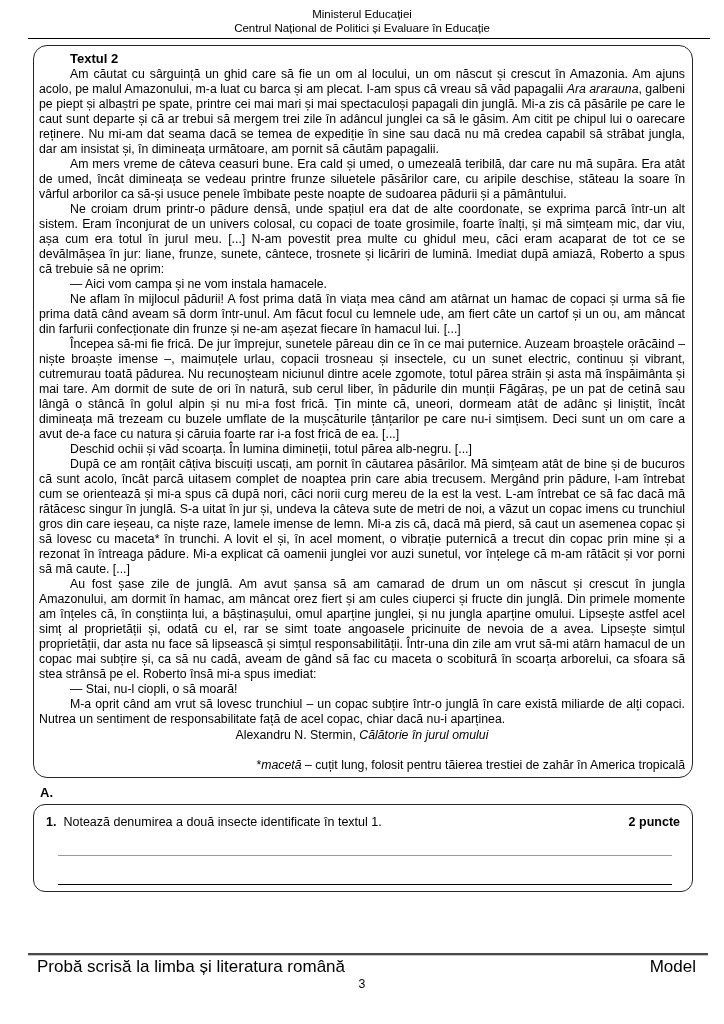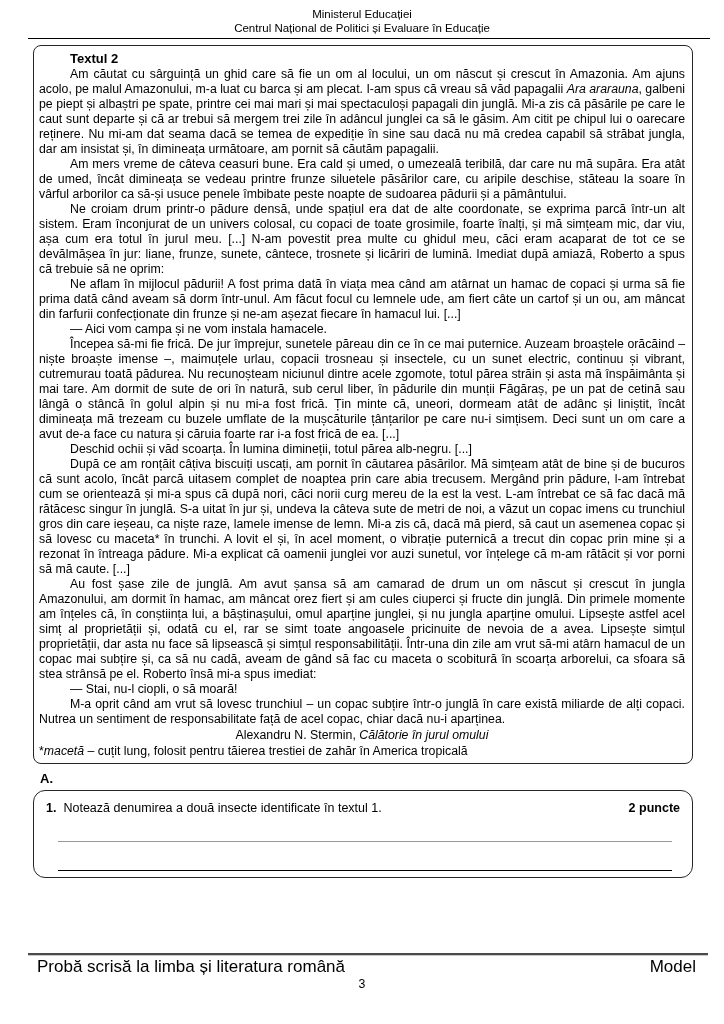--- a/index.html
+++ b/index.html
@@ -12,31 +12,31 @@
     font-family: "Liberation Sans", sans-serif;
     box-sizing: border-box;
     overflow: hidden;
   }
   .hdr { text-align: center; font-size: 11.5px; line-height: 14px; padding-top: 7px; }
   .hdr-rule { border: 0; border-top: 1.4px solid #000; margin: 3px 14px 0 28px; }
 
   .tbox {
     margin: 6px 31px 0 33px;
     border: 1.7px solid #262626;
-    border-radius: 8px;
+    border-radius: 14px;
     padding: 5px 7px 4px 5px;
     font-size: 12.3px;
     line-height: 15px;
     text-align: justify;
   }
   .tbox .title { font-weight: bold; font-size: 13px; line-height: 16px; margin-left: 31px; text-align: left; }
   .tbox p { margin: 0; text-indent: 31px; }
   .tbox p.subtitle { font-style: italic; text-align: left; }
   .tbox p.attr-line { text-align: center; text-indent: 0; margin-top: 1px; }
-  .tbox p.footnote { text-indent: 0; text-align: left; margin-top: 1px; }
+  .tbox p.footnote { text-indent: 0; text-align: right; margin-top: 15px; }
   .it { font-style: italic; }
 
   .section-label { font-weight: bold; font-size: 13px; margin: 7px 0 0 40px; line-height: 15px; }
 
   .qbox {
     margin: 4px 31px 0 33px;
     border: 1.7px solid #262626;
     border-radius: 12px;
     height: 88px;
     box-sizing: border-box;
@@ -65,22 +65,22 @@
     <div>Ministerul Educației</div>
     <div>Centrul Național de Politici și Evaluare în Educație</div>
   </div>
   <hr class="hdr-rule">
 
   <section class="tbox">
     <div class="title">Textul 2</div>
     <p><span>Am căutat cu sârguință un ghid care să fie un om al locului, un om născut și crescut în Amazonia. Am ajuns acolo, pe malul Amazonului, m-a luat cu barca și am plecat. I-am spus că vreau să văd papagalii </span><span class="it">Ara ararauna</span><span>, galbeni pe piept și albaștri pe spate, printre cei mai mari și mai spectaculoși papagali din junglă. Mi-a zis că păsările pe care le caut sunt departe și că ar trebui să mergem trei zile în adâncul junglei ca să le găsim. Am citit pe chipul lui o oarecare reținere. Nu mi-am dat seama dacă se temea de expediție în sine sau dacă nu mă credea capabil să străbat jungla, dar am insistat și, în dimineața următoare, am pornit să căutăm papagalii.</span></p>
     <p>Am mers vreme de câteva ceasuri bune. Era cald și umed, o umezeală teribilă, dar care nu mă supăra. Era atât de umed, încât dimineața se vedeau printre frunze siluetele păsărilor care, cu aripile deschise, stăteau la soare în vârful arborilor ca să-și usuce penele îmbibate peste noapte de sudoarea pădurii și a pământului.</p>
     <p>Ne croiam drum printr-o pădure densă, unde spațiul era dat de alte coordonate, se exprima parcă într-un alt sistem. Eram înconjurat de un univers colosal, cu copaci de toate grosimile, foarte înalți, și mă simțeam mic, dar viu, așa cum era totul în jurul meu. [...] N-am povestit prea multe cu ghidul meu, căci eram acaparat de tot ce se devălmășea în jur: liane, frunze, sunete, cântece, trosnete și licăriri de lumină. Imediat după amiază, Roberto a spus că trebuie să ne oprim:</p>
+    <p>— Aici vom campa și ne vom instala hamacele.</p>
     <p>Ne aflam în mijlocul pădurii! A fost prima dată în viața mea când am atârnat un hamac de copaci și urma să fie prima dată când aveam să dorm într-unul. Am făcut focul cu lemnele ude, am fiert câte un cartof și un ou, am mâncat din farfurii confecționate din frunze și ne-am așezat fiecare în hamacul lui. [...]</p>
-    <p>— Aici vom campa și ne vom instala hamacele.</p>
     <p>Începea să-mi fie frică. De jur împrejur, sunetele păreau din ce în ce mai puternice. Auzeam broaștele orăcăind – niște broaște imense –, maimuțele urlau, copacii trosneau și insectele, cu un sunet electric, continuu și vibrant, cutremurau toată pădurea. Nu recunoșteam niciunul dintre acele zgomote, totul părea străin și asta mă înspăimânta și mai tare. Am dormit de sute de ori în natură, sub cerul liber, în pădurile din munții Făgăraș, pe un pat de cetină sau lângă o stâncă în golul alpin și nu mi-a fost frică. Țin minte că, uneori, dormeam atât de adânc și liniștit, încât dimineața mă trezeam cu buzele umflate de la mușcăturile țânțarilor pe care nu-i simțisem. Deci sunt un om care a avut de-a face cu natura și căruia foarte rar i-a fost frică de ea. [...]</p>
     <p>Deschid ochii și văd scoarța. În lumina dimineții, totul părea alb-negru. [...]</p>
     <p>După ce am ronțăit câțiva biscuiți uscați, am pornit în căutarea păsărilor. Mă simțeam atât de bine și de bucuros că sunt acolo, încât parcă uitasem complet de noaptea prin care abia trecusem. Mergând prin pădure, l-am întrebat cum se orientează și mi-a spus că după nori, căci norii curg mereu de la est la vest. L-am întrebat ce să fac dacă mă rătăcesc singur în junglă. S-a uitat în jur și, undeva la câteva sute de metri de noi, a văzut un copac imens cu trunchiul gros din care ieșeau, ca niște raze, lamele imense de lemn. Mi-a zis că, dacă mă pierd, să caut un asemenea copac și să lovesc cu maceta* în trunchi. A lovit el și, în acel moment, o vibrație puternică a trecut din copac prin mine și a rezonat în întreaga pădure. Mi-a explicat că oamenii junglei vor auzi sunetul, vor înțelege că m-am rătăcit și vor porni să mă caute. [...]</p>
     <p>Au fost șase zile de junglă. Am avut șansa să am camarad de drum un om născut și crescut în jungla Amazonului, am dormit în hamac, am mâncat orez fiert și am cules ciuperci și fructe din junglă. Din primele momente am înțeles că, în conștiința lui, a băștinașului, omul aparține junglei, și nu jungla aparține omului. Lipsește astfel acel simț al proprietății și, odată cu el, rar se simt toate angoasele pricinuite de nevoia de a avea. Lipsește simțul proprietății, dar asta nu face să lipsească și simțul responsabilității. Într-una din zile am vrut să-mi atârn hamacul de un copac mai subțire și, ca să nu cadă, aveam de gând să fac cu maceta o scobitură în scoarța arborelui, ca sfoara să stea strânsă pe el. Roberto însă mi-a spus imediat:</p>
     <p>— Stai, nu-l ciopli, o să moară!</p>
     <p>M-a oprit când am vrut să lovesc trunchiul – un copac subțire într-o junglă în care există miliarde de alți copaci. Nutrea un sentiment de responsabilitate față de acel copac, chiar dacă nu-i aparținea.</p>
     <p class="attr-line"><span>Alexandru N. Stermin, </span><span class="it">Călătorie în jurul omului</span></p>
     <p class="footnote"><span>*</span><span class="it">macetă</span><span> – cuțit lung, folosit pentru tăierea trestiei de zahăr în America tropicală</span></p>
   </section>
 

